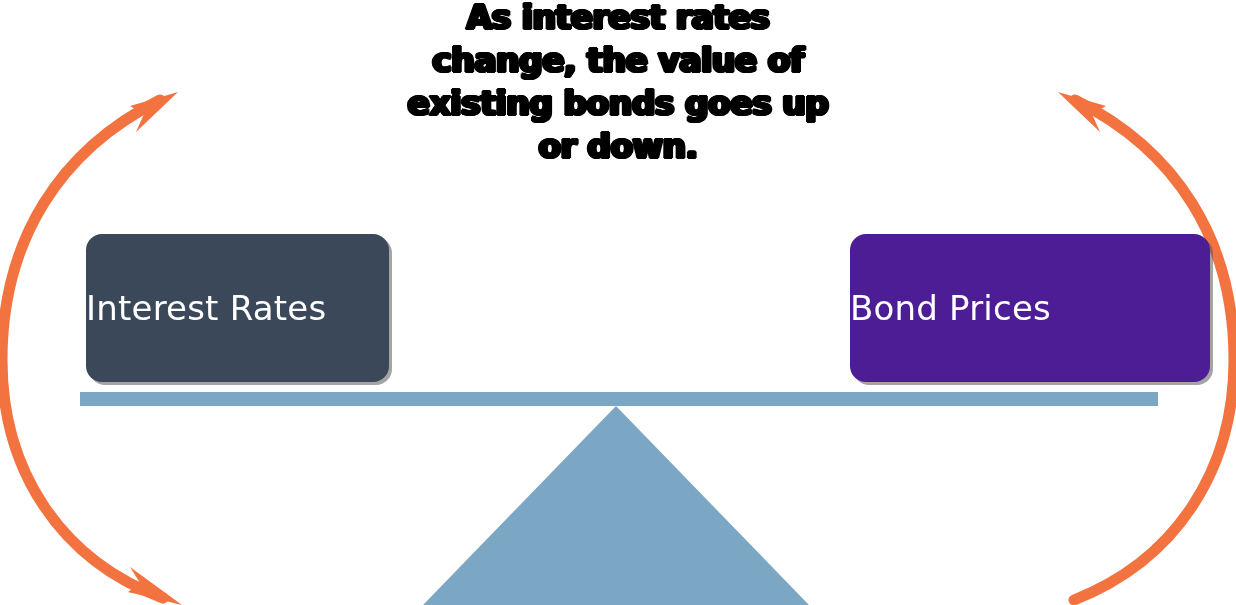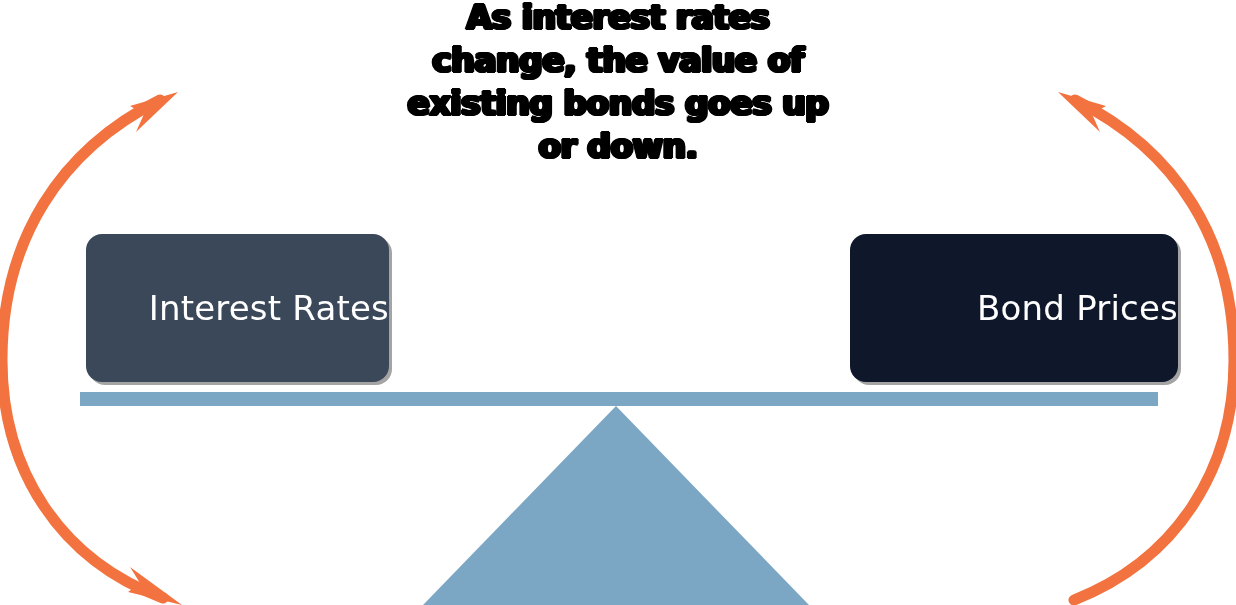--- a/index.html
+++ b/index.html
@@ -68,42 +68,42 @@
     border-left: 193px solid transparent;
     border-right: 193px solid transparent;
     border-bottom: 199px solid #7BA7C4;
   }
 
   
   .pan {
     position: absolute;
     display: flex;
     align-items: center;
-    justify-content: flex-end;
+    justify-content: flex-start;
     border-radius: 16px;
     color: #ffffff;
     font-family: "DejaVu Sans", sans-serif;
     font-size: 34px;
     font-weight: 400;
     letter-spacing: 0.2px;
     box-shadow: 3px 3px 0 rgba(90,90,90,0.55);
   }
   .pan-left {
     left: 86px;
     top: 234px;
     width: 303px;
     height: 148px;
     background: #3A4859;
   }
   .pan-right {
     left: 850px;
     top: 234px;
-    width: 328px;
+    width: 360px;
     height: 148px;
-    background: #0f172a;
+    background: #4c1d95;
   }
 </style>
 </head>
 <body>
 
 <div id="scene">
 
   <svg id="arcs" viewBox="0 0 1236 605">
 
     <path d="M 163 598 C 60 560 2 470 2 360 C 2 240 60 150 160 100" fill="none" stroke="#F2733F" stroke-width="11" stroke-linecap="round"></path>

